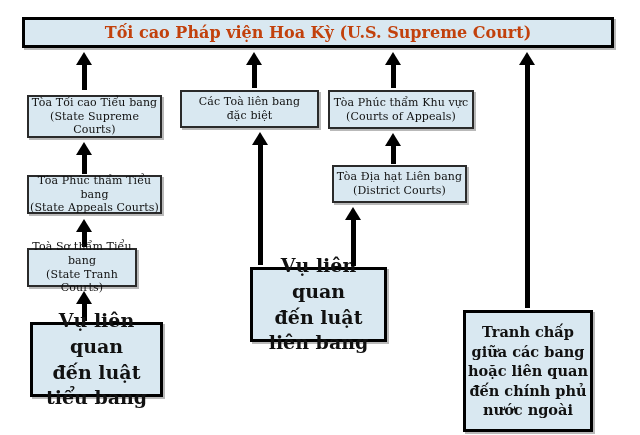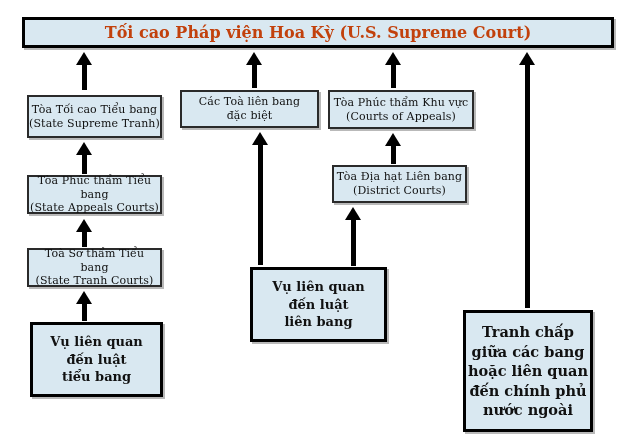--- a/index.html
+++ b/index.html
@@ -24,21 +24,21 @@
     box-sizing:border-box;
     line-height:1.25;
   }
   .box.plain{
     font-size:11px;
     letter-spacing:0.1px;
   }
   .box.bold{
     border:3px solid #000;
     font-weight:bold;
-    font-size:13px;
+    font-size:19px;
     line-height:1.35;
   }
   .banner{
     position:absolute;
     left:22px;top:17px;width:592px;height:31px;
     background:#d9e8f1;
     border:3px solid #000;
     box-shadow:2px 2px 0 #b9b9b9;
     display:flex;align-items:center;justify-content:center;
     font-weight:bold;font-size:16px;color:#c2410c;
@@ -85,39 +85,39 @@
     <div class="head"></div>
     <div class="stem"></div>
   </div>
   <div class="arrow" style="left:519px;top:52px;height:256px;">
     <div class="head"></div>
     <div class="stem"></div>
   </div>
 
   <div class="box plain" style="left:27px;top:95px;width:135px;height:43px;">
     <span class="line">Tòa Tối cao Tiểu bang</span>
-    <span class="line">(State Supreme Tranh)</span>
+    <span class="line">(State Supreme Courts)</span>
   </div>
 
   <div class="arrow" style="left:76px;top:142px;height:32px;">
     <div class="head"></div>
     <div class="stem"></div>
   </div>
 
   <div class="box plain" style="left:27px;top:175px;width:135px;height:39px;">
     <span class="line">Tòa Phúc thẩm Tiểu bang</span>
     <span class="line">(State Appeals Courts)</span>
   </div>
 
   <div class="arrow" style="left:76px;top:219px;height:28px;">
     <div class="head"></div>
     <div class="stem"></div>
   </div>
 
-  <div class="box plain" style="left:27px;top:248px;width:135px;height:39px;">
+  <div class="box plain" style="left:27px;top:248px;width:110px;height:39px;">
     <span class="line">Toà Sơ thẩm Tiểu bang</span>
     <span class="line">(State Tranh Courts)</span>
   </div>
 
   <div class="arrow" style="left:76px;top:291px;height:30px;">
     <div class="head"></div>
     <div class="stem"></div>
   </div>
 
   <div class="box bold" style="left:30px;top:322px;width:133px;height:75px;">

